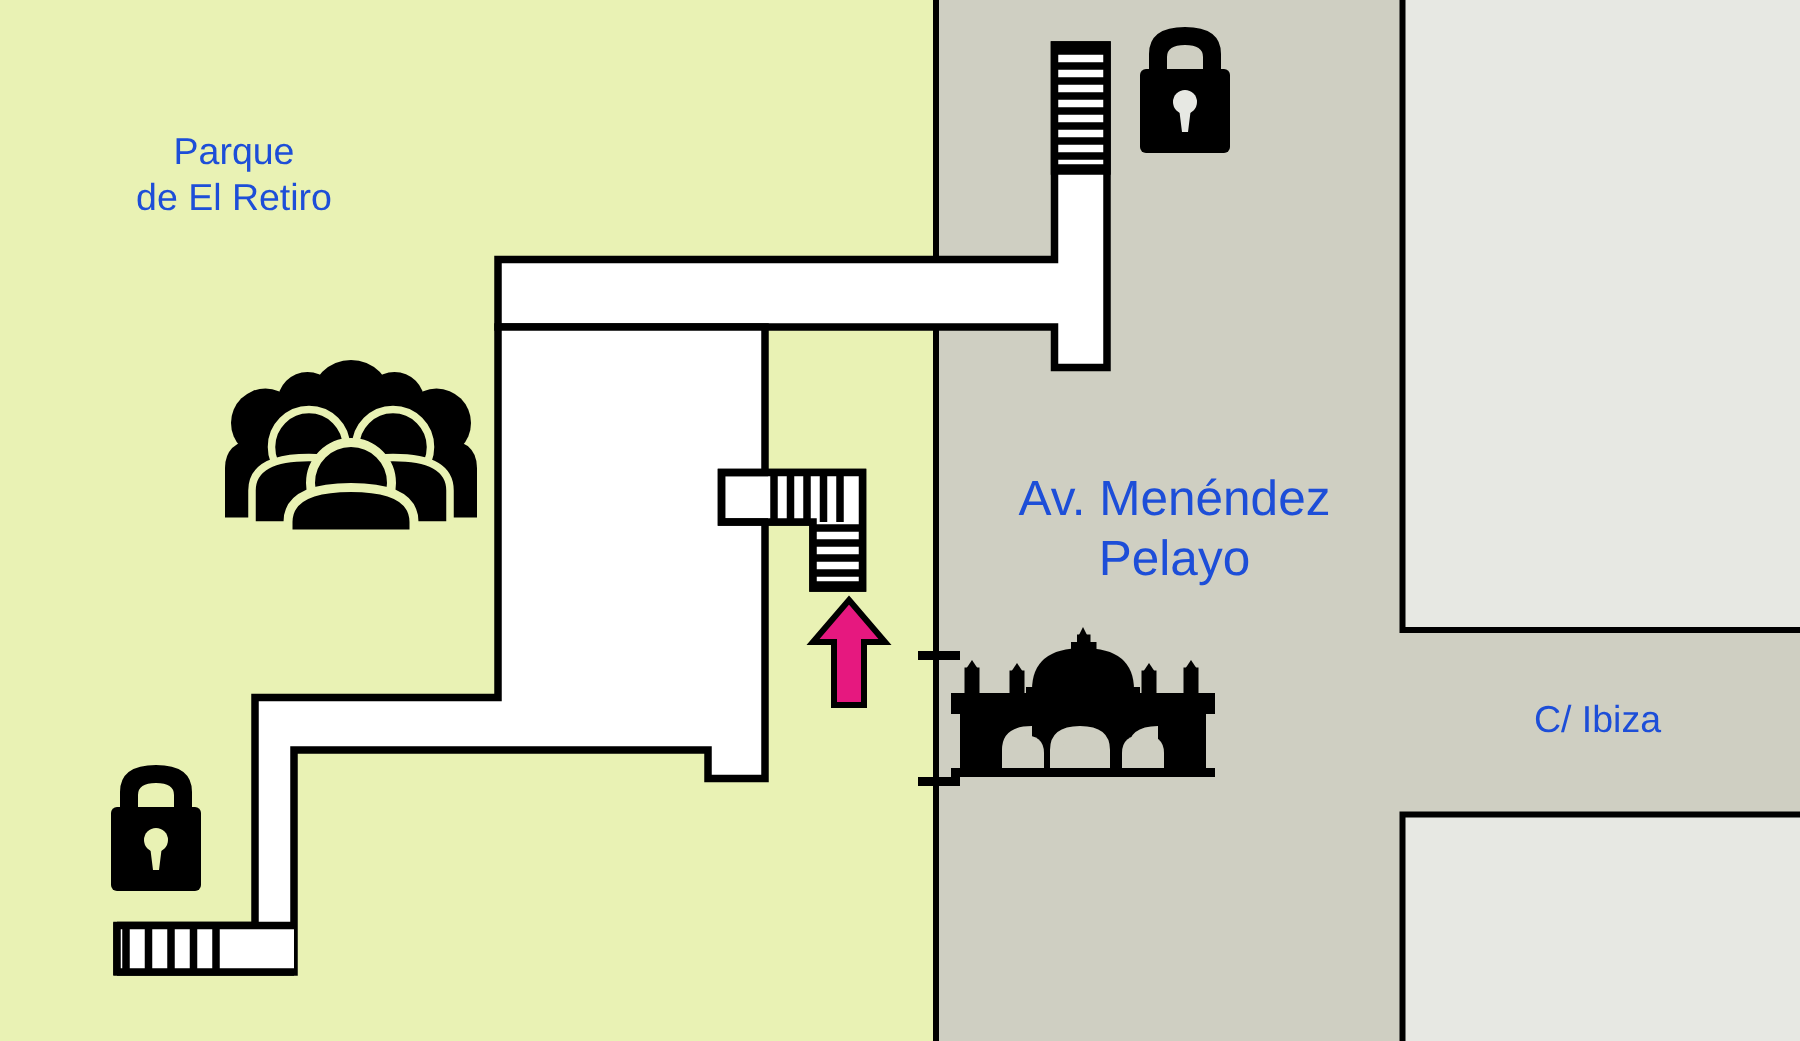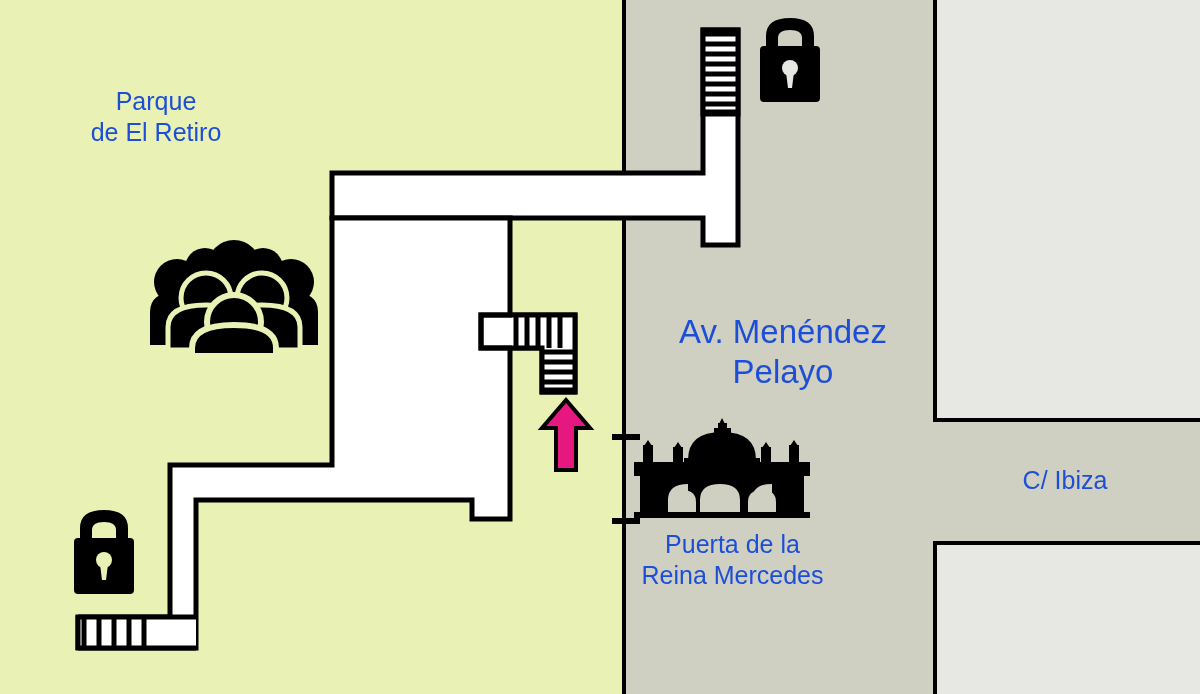--- a/index.html
+++ b/index.html
@@ -262,18 +262,16 @@
                L 542 428 Z" fill="#e6187f" stroke="#000000" stroke-width="4"></path>
     </g>
   </svg>
 
   <div class="maplabel" id="label-park">Parque
 de El Retiro</div>
 
 
   <div class="maplabel" id="label-avenue">Av. Menéndez Pelayo</div>
 
-  <div class="maplabel" id="label-gate">Puerta de la
-Reina Mercedes</div>
 
   <div class="maplabel" id="label-ibiza">C/ Ibiza</div>
 
 </div>
 
 </body></html>

